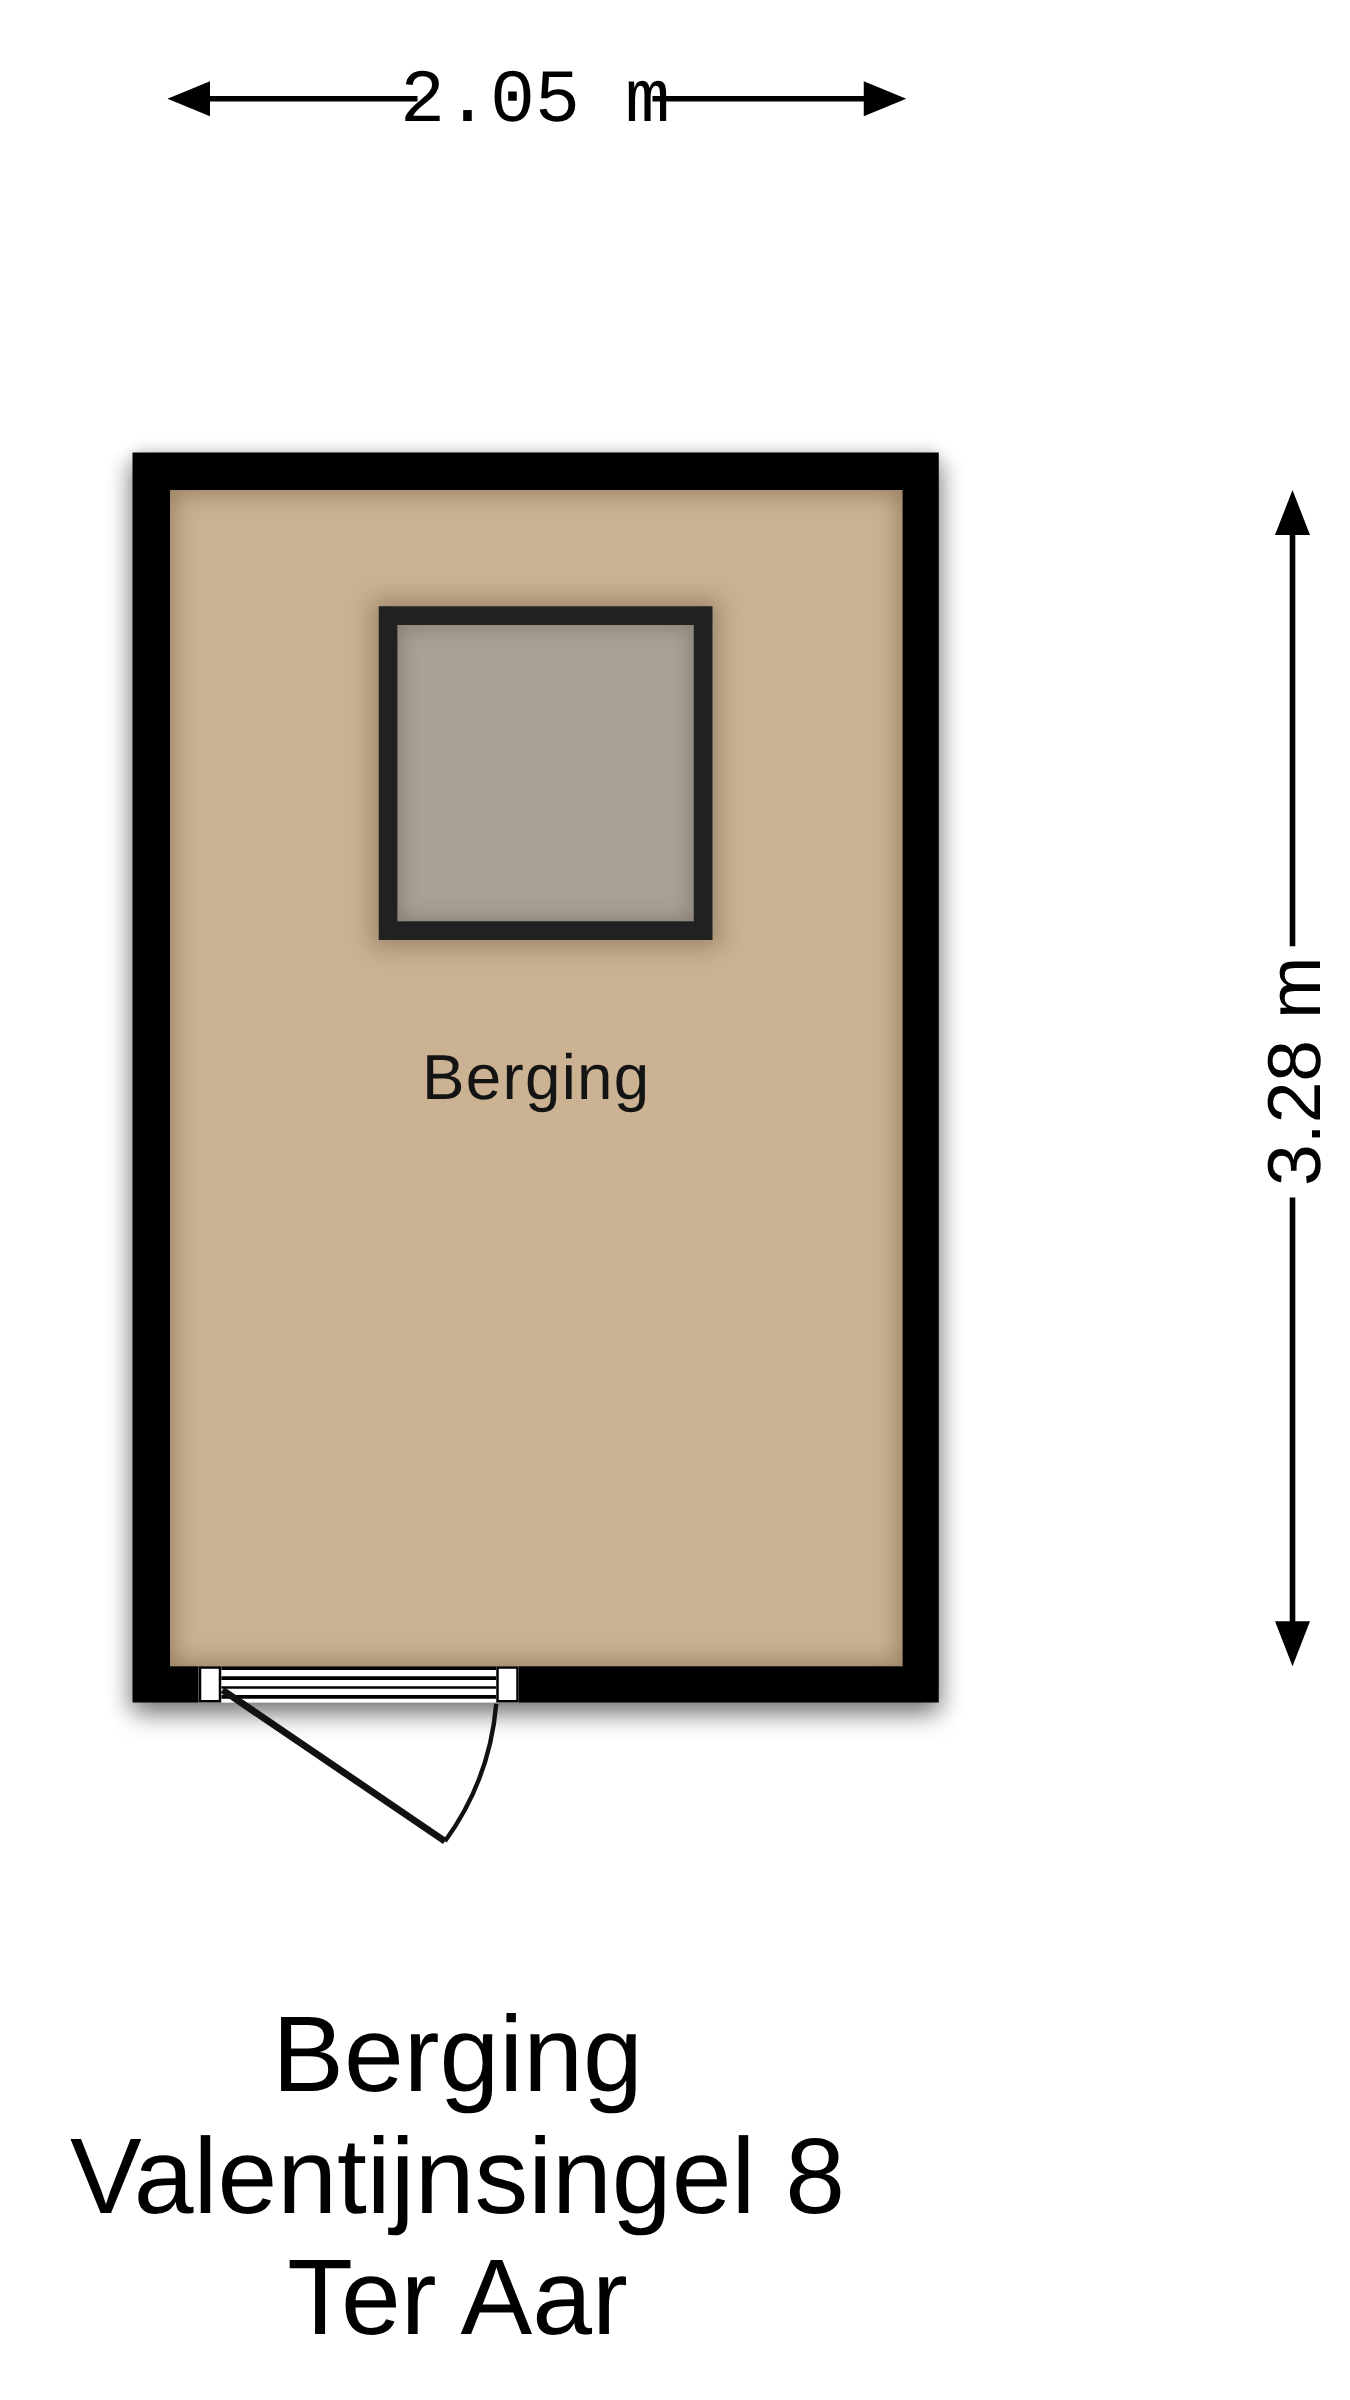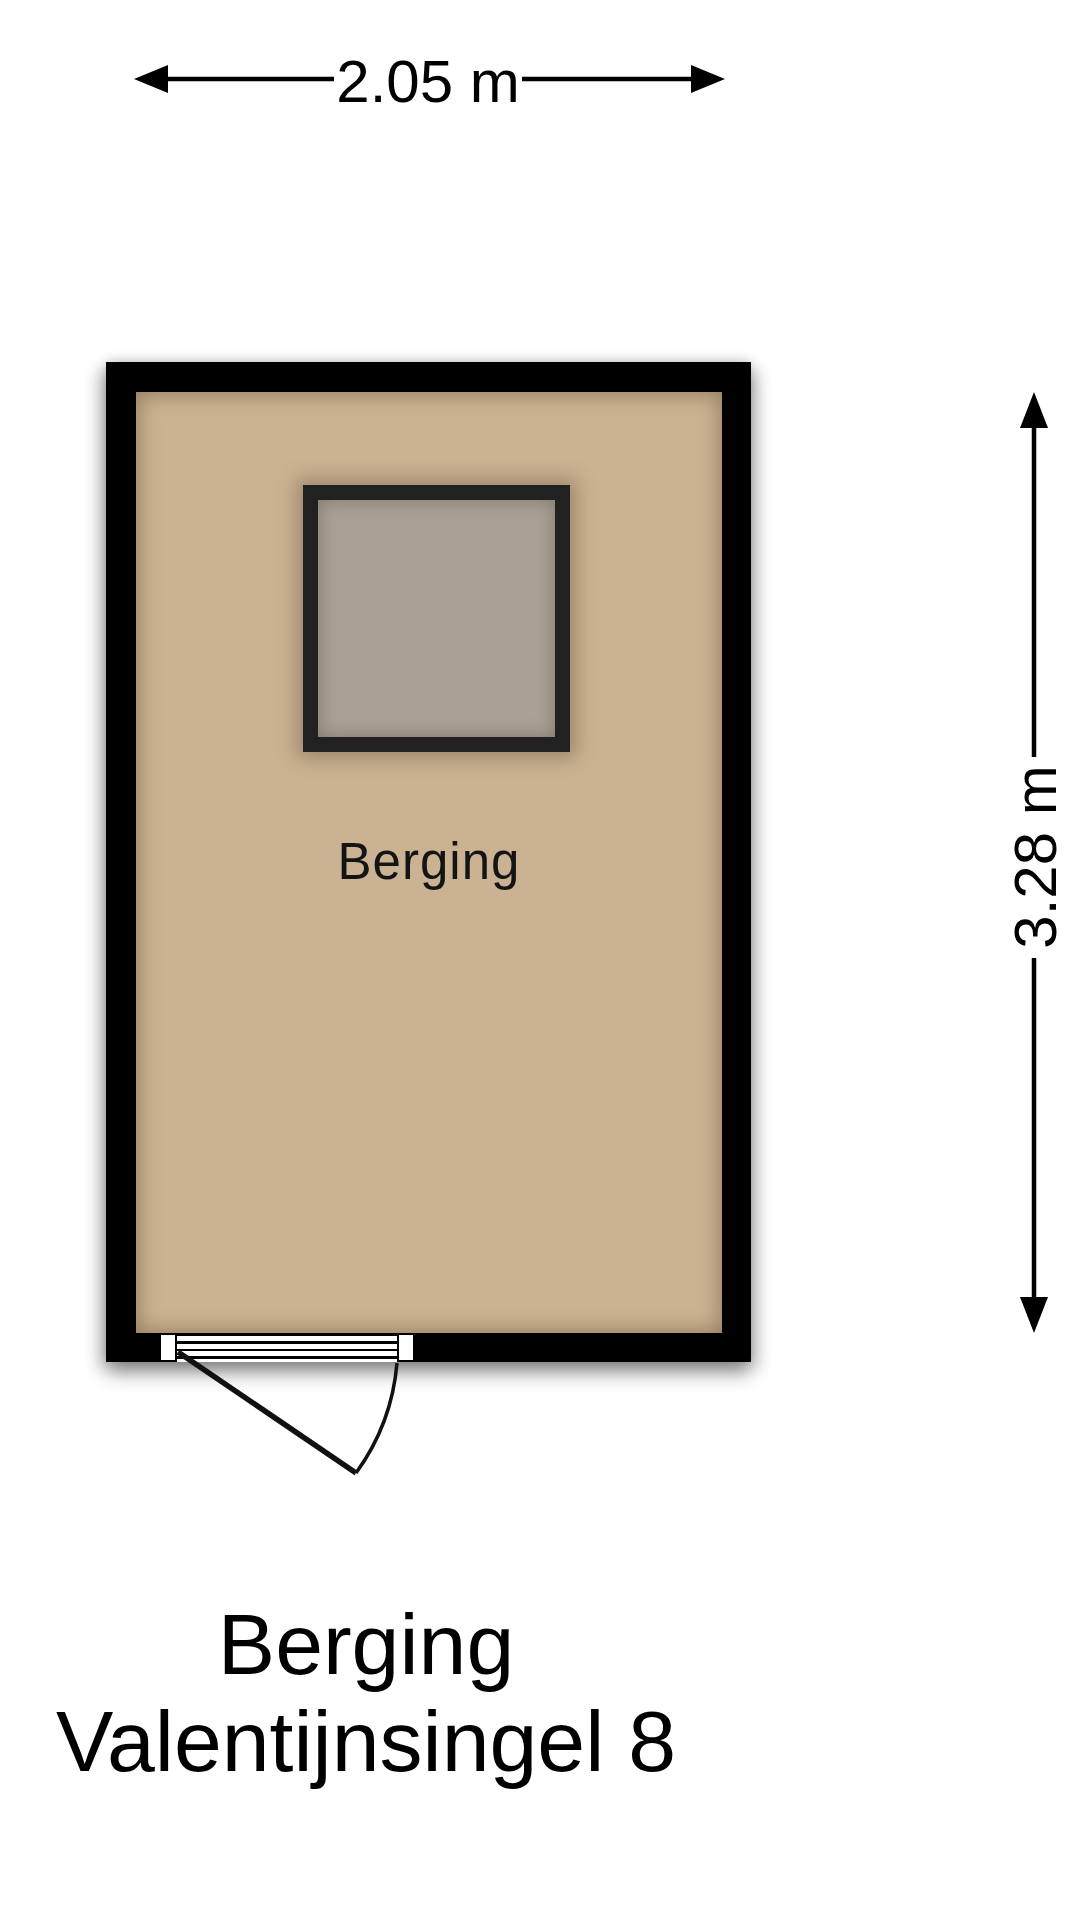--- a/index.html
+++ b/index.html
@@ -20,21 +20,21 @@
   
   .dim-label {
     position: absolute;
     font-size: 60px;
     line-height: 62px;
     text-align: center;
     color: #000;
     white-space: nowrap;
   }
   #dim-width-label {
-    left: 278px; top: 51px; width: 300px;
+    left: 278px; top: 51px; width: 300px; font-family: Liberation Mono, monospace;
   }
   #dim-height-label {
     left: 926px; top: 826px; width: 220px; height: 62px;
     transform: rotate(-90deg);
   }
 
   
   #plan {
     position: absolute;
     left: 106px; top: 362px;
@@ -165,15 +165,16 @@
 
     <g fill="none" stroke="#111">
       <line x1="178" y1="1352" x2="356" y2="1473" stroke-width="5.5"></line>
       <path d="M 397 1363 A 218 218 0 0 1 356 1473" stroke-width="3.5"></path>
     </g>
   </svg>
 
   <div id="plan-title">
     <div>Berging</div>
     <div>Valentijnsingel 8</div>
+    <div>Ter Aar</div>
   </div>
 
 </div>
 
 </body></html>

